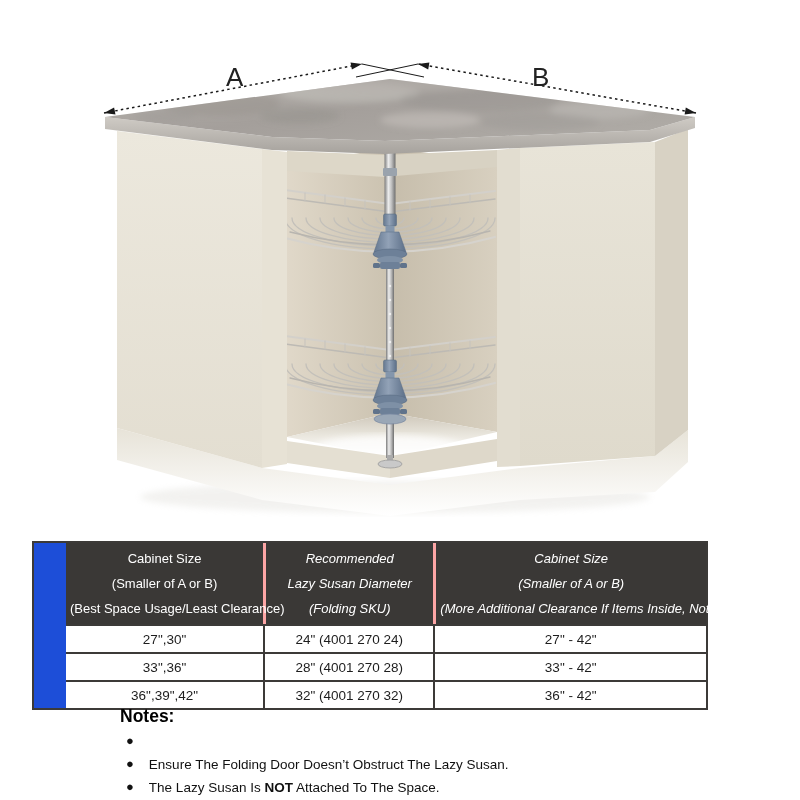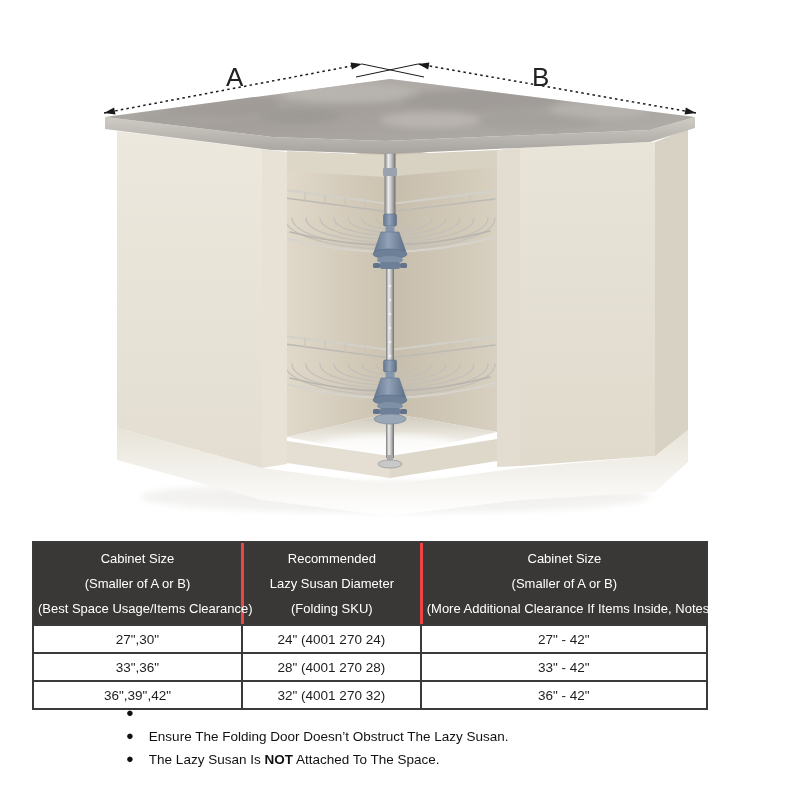--- a/index.html
+++ b/index.html
@@ -5,30 +5,30 @@
   html,body{margin:0;padding:0;background:#fff;}
   .page{
     position:relative;width:800px;height:800px;background:#ffffff;
     font-family:"Liberation Sans", sans-serif;overflow:hidden;
   }
   .diagram-wrap{position:absolute;left:0;top:0;width:800px;height:538px;}
   
   .spec-table{
     position:absolute;left:32px;top:541px;width:676px;
     border:2px solid #3c3a38;border-collapse:separate;border-spacing:0;
-    table-layout:fixed;background:#1d4ed8;
+    table-layout:fixed;background:#1d4ed8;padding-left:32px;
   }
   .spec-table col.c1{width:30.8%;}
   .spec-table col.c2{width:26.6%;}
   .spec-table col.c3{width:42.6%;}
   .spec-table th{
     background:#3a3836;color:#ffffff;font-weight:400;
     font-size:13px;padding:3px 4px;vertical-align:middle;text-align:center;
   }
-  .spec-table th.sep{border-left:3px solid #ef4444;}
+  .spec-table th.sep{border-left:3px solid #fca5a5;font-style:italic;}
   .hdr-line{line-height:25px;white-space:nowrap;}
   .spec-table td{
     border-top:2px solid #3c3a38;text-align:center;color:#1d1d1d;
     font-size:13.5px;height:26px;padding:0 2px;background:#fff;
   }
   .spec-table td.sep{border-left:2px solid #3c3a38;}
   
   .notes{position:absolute;left:120px;top:706px;width:640px;color:#111;}
   .notes-title{font-size:17.5px;font-weight:700;margin:0 0 7px 0;color:#000;}
   .note-item{display:flex;align-items:baseline;margin:0 0 8px 6px;font-size:13.5px;line-height:15px;}
@@ -249,21 +249,21 @@
     <colgroup>
         <col class="c1">
         <col class="c2">
         <col class="c3">
       </colgroup>
     <thead>
       <tr>
         <th>
           <div class="hdr-line">Cabinet Size</div>
           <div class="hdr-line">(Smaller of A or B)</div>
-          <div class="hdr-line">(Best Space Usage/Items Clearance)</div>
+          <div class="hdr-line">(Best Space Usage/Least Clearance)</div>
         </th>
         <th class="sep">
           <div class="hdr-line">Recommended</div>
           <div class="hdr-line">Lazy Susan Diameter</div>
           <div class="hdr-line">(Folding SKU)</div>
         </th>
         <th class="sep">
           <div class="hdr-line">Cabinet Size</div>
           <div class="hdr-line">(Smaller of A or B)</div>
           <div class="hdr-line">(More Additional Clearance If Items Inside, Notes Piles)</div>
@@ -283,20 +283,21 @@
       </tr>
       <tr>
         <td>36",39",42"</td>
         <td class="sep">32" (4001 270 32)</td>
         <td class="sep">36" - 42"</td>
       </tr>
     </tbody>
   </table>
 
   <div class="notes">
+    <div class="notes-title">Notes:</div>
     <div class="note-item">
       <span class="bullet">●</span>
     </div>
     <div class="note-item">
       <span class="bullet">●</span>
       <span><span>Ensure The Folding Door Doesn’t Obstruct The Lazy Susan.</span></span>
     </div>
     <div class="note-item">
       <span class="bullet">●</span>
       <span><span>The Lazy Susan Is </span><span class="b">NOT</span><span> Attached To The Space.</span></span>

